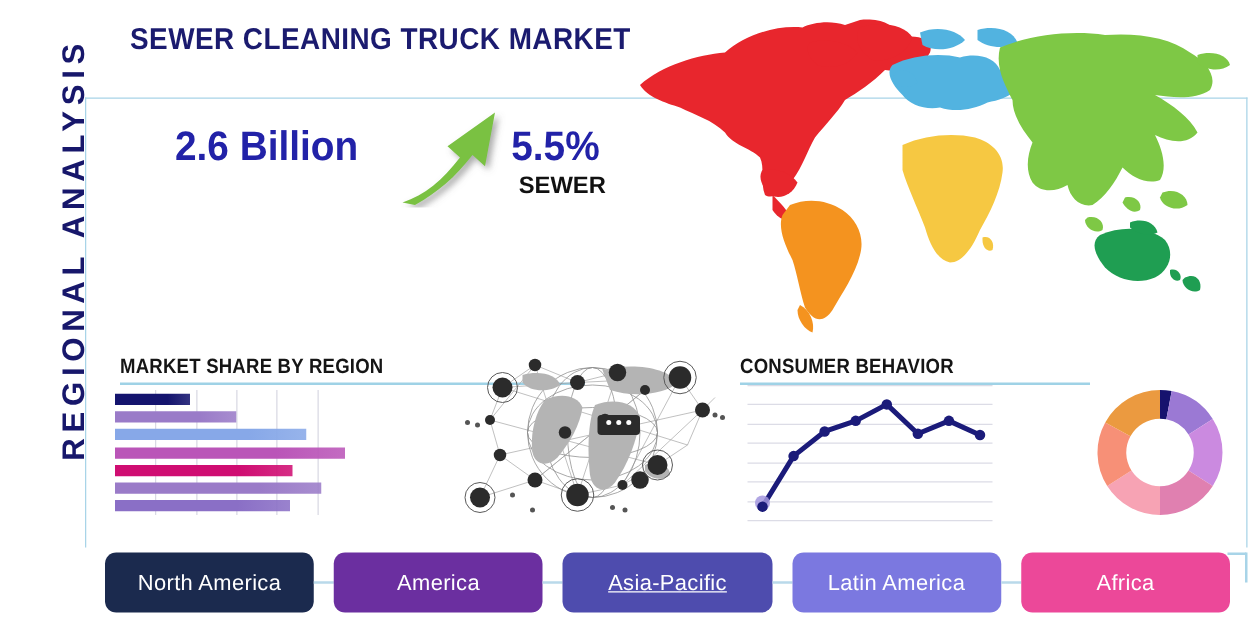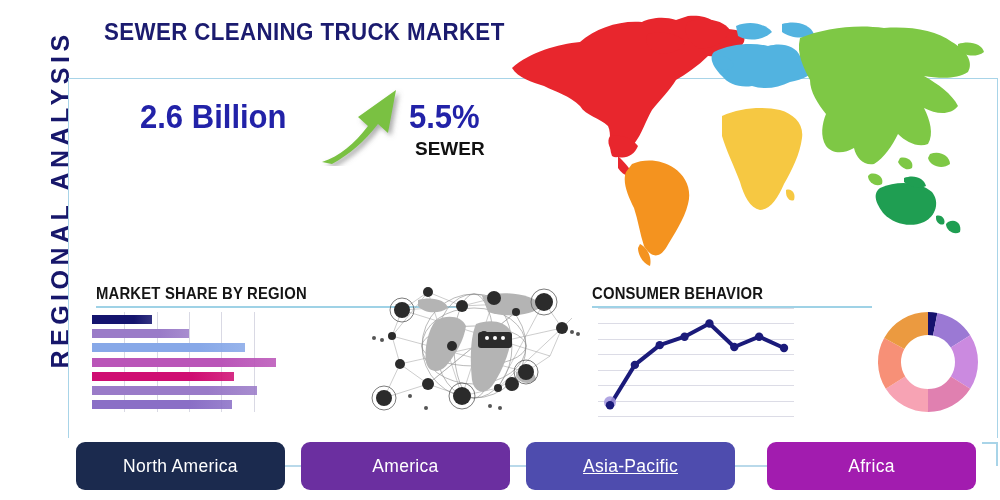--- a/index.html
+++ b/index.html
@@ -125,21 +125,21 @@
   }
 
   
   .donut-wrap {
     position: absolute; left: 872px; top: 306px;
     width: 112px; height: 112px;
   }
 
   
   .chip-row {
-    position: absolute; left: 76px; top: 442px;
+    position: absolute; left: 84px; top: 442px;
     width: 900px; height: 48px;
     display: flex; align-items: center;
   }
   .chip {
     height: 48px; flex: 1 1 0;
     border-radius: 9px;
     display: flex; align-items: center; justify-content: center;
     color: #ffffff;
     font-size: 17.5px;
     letter-spacing: 0.3px;
@@ -342,19 +342,20 @@
         <path d="M12.184665997806825 31.91231629491423 A50 50 0 0 1 55.99999999999999 6 L55.99999999999999 29 A27 27 0 0 0 32.33971963881569 42.99265079925368 Z" fill="#eb9a40"></path>
       </svg></div>
 
   <div class="chip-row" id="chiprow">
       <div class="chip" style="background: rgb(27, 42, 78);">North America</div>
       <div class="chip-link"></div>
       <div class="chip" style="background: rgb(107, 47, 160);">America</div>
       <div class="chip-link"></div>
       <div class="chip" style="background: rgb(78, 76, 174); text-decoration: underline;">Asia-Pacific</div>
       <div class="chip-link"></div>
+      <div class="chip" style="background: rgb(123, 120, 224);">Latin America</div>
       <div class="chip-link"></div>
-      <div class="chip" style="background: #a21caf;">Africa</div>
+      <div class="chip" style="background: #ec4899;">Africa</div>
     </div>
   <div class="chip-tail"></div>
   <div class="chip-tail2"></div>
 
 </div>
 
 </body></html>

